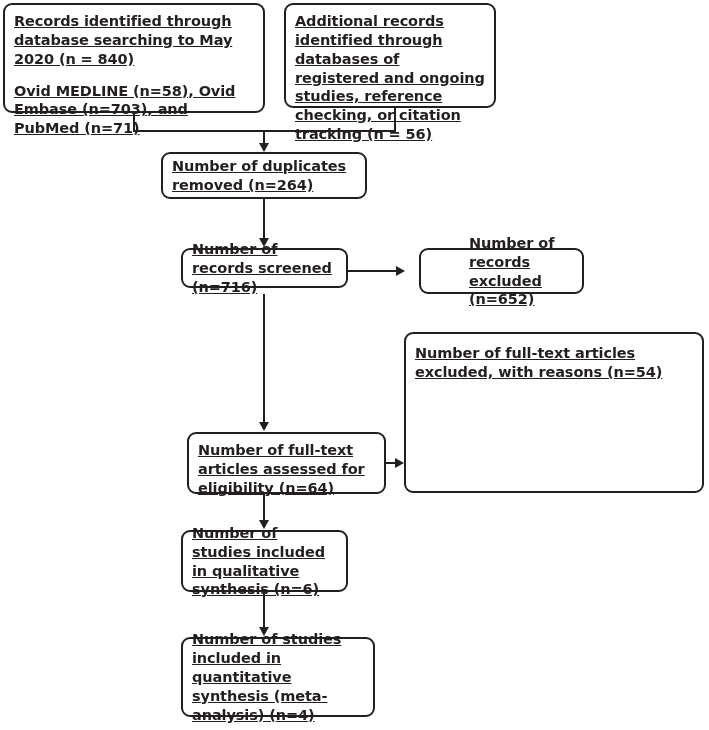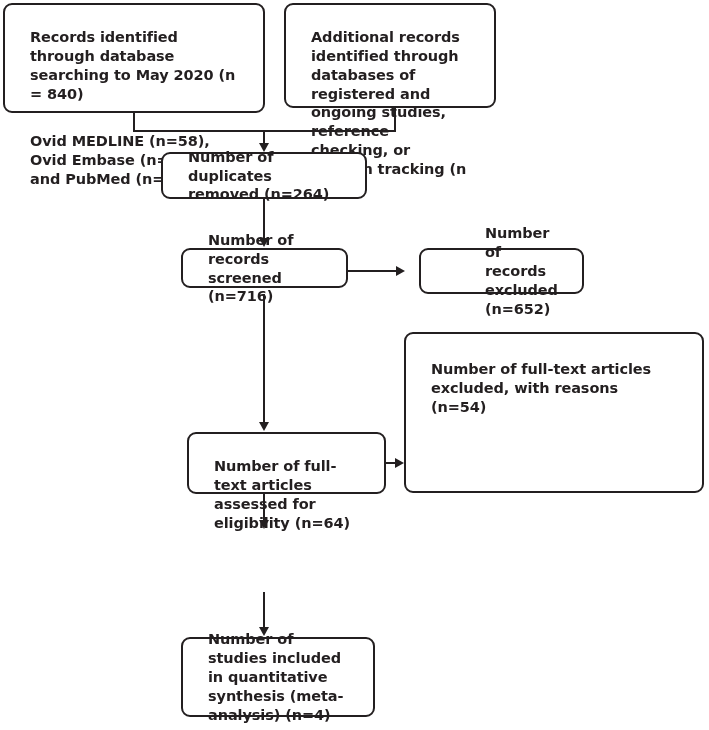--- a/index.html
+++ b/index.html
@@ -25,21 +25,22 @@
     font-size: 14.5px;
     line-height: 1.30;
     font-weight: 600;
     letter-spacing: -0.1px;
     padding: 7px 9px 6px 9px;
     display: flex;
     flex-direction: column;
     justify-content: flex-start;
   }
   .node p {
-    margin: 16px;
+    margin: 0;
+    text-decoration: underline;
   }
   .node p + p {
     margin-top: 13px;
   }
   
   #n-db        { left: 3px;   top: 3px;   width: 262px; height: 110px; }
   #n-additional{ left: 284px; top: 3px;   width: 212px; height: 105px; }
   #n-duplicates{ left: 161px; top: 152px; width: 206px; height: 47px;  justify-content: center; }
   #n-screened  { left: 181px; top: 248px; width: 167px; height: 40px;  justify-content: center; }
   #n-excluded  { left: 419px; top: 248px; width: 165px; height: 46px;  justify-content: center; padding-left: 48px; }
@@ -128,18 +129,21 @@
   </div>
 
   <div class="node" id="n-reasons">
     <p>Number of full-text articles excluded, with reasons (n=54)</p>
   </div>
 
   <div class="node" id="n-fulltext">
     <p>Number of full-text articles assessed for eligibility (n=64)</p>
   </div>
 
+  <div class="node" id="n-qual">
+    <p>Number of studies included in qualitative synthesis (n=6)</p>
+  </div>
 
   <div class="node" id="n-quant">
     <p>Number of studies included in quantitative synthesis (meta-analysis) (n=4)</p>
   </div>
 
 </div>
 
 </body></html>

